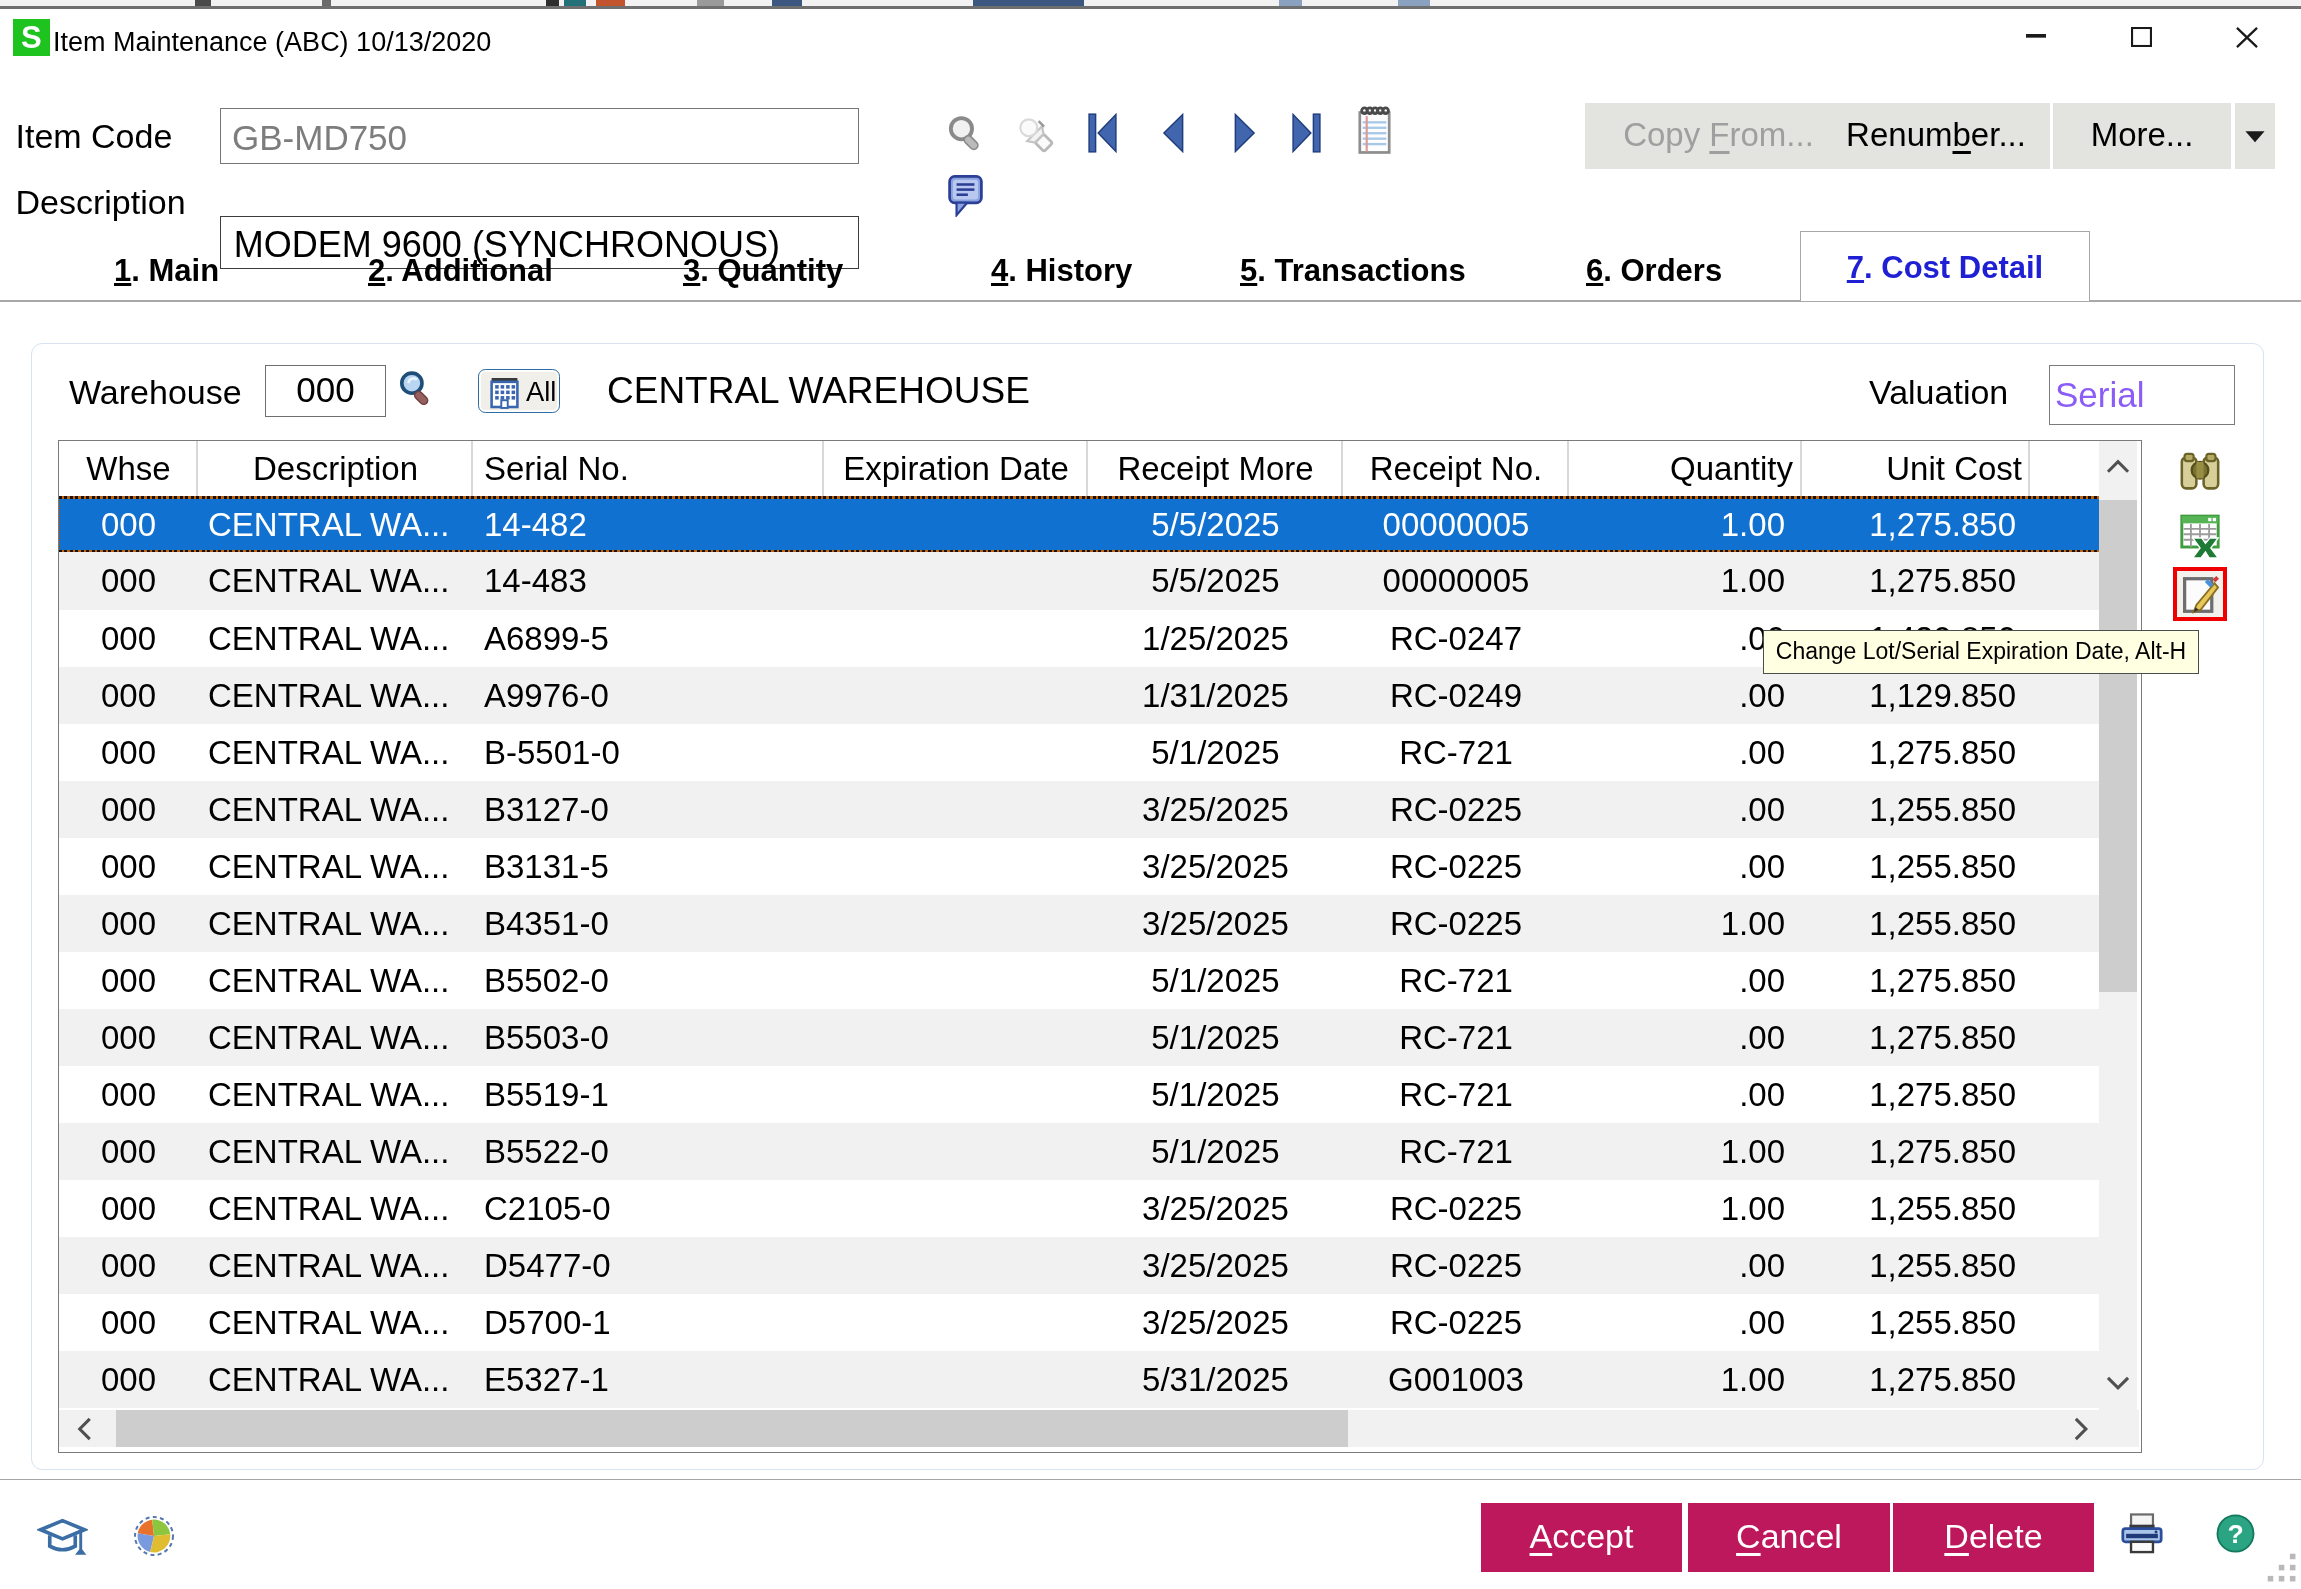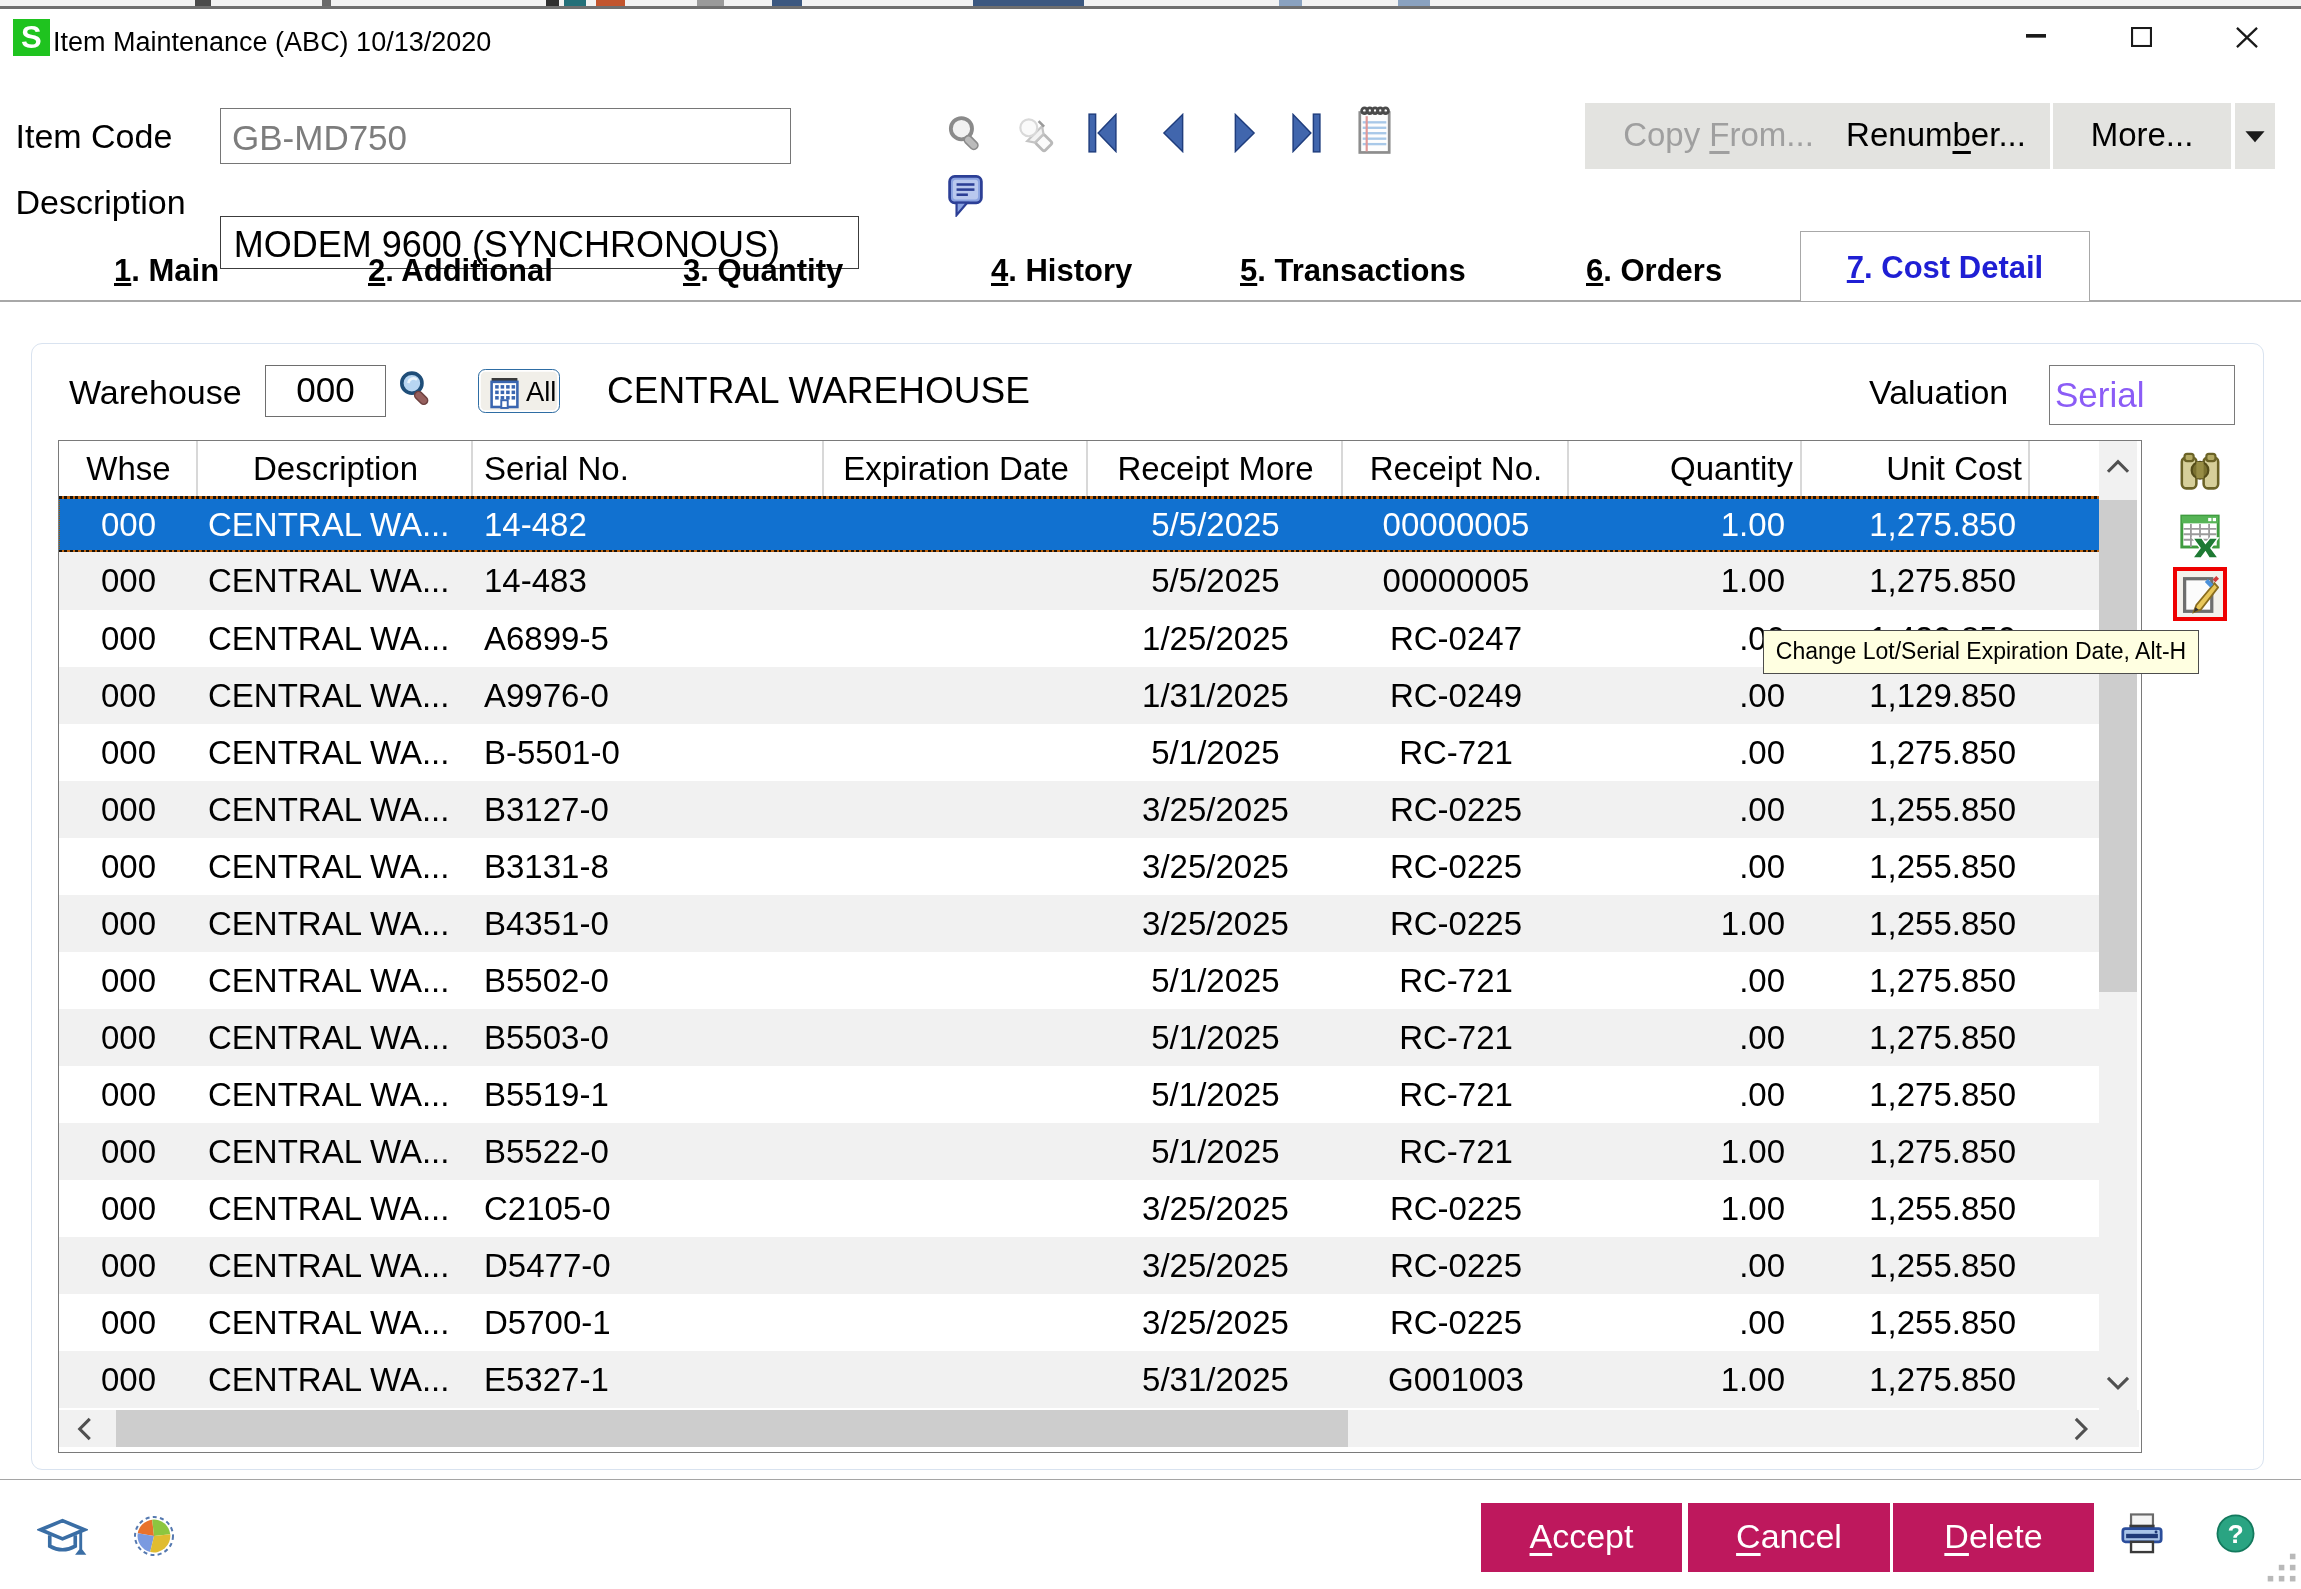--- a/index.html
+++ b/index.html
@@ -12,21 +12,21 @@
 #stripline { left:0; top:6.4px; width:2302px; height:2.7px; background:#6f6f6f; }
 
 
 #appicon { left:12.8px; top:19px; width:37px; height:37px; background:#1fc31f;
   color:#fff; font-weight:bold; font-size:31px; text-align:center; line-height:37px; }
 #title { left:53px; top:26.5px; font-size:27px; color:#000; }
 
 
 .lbl { font-size:34px; color:#000; }
 .inp { background:#fff; }
-#in-itemcode { left:220px; top:108px; width:571px; height:56px; border:1.8px solid #767676; }
+#in-itemcode { left:220px; top:108px; width:639px; height:56px; border:1.8px solid #767676; }
 #in-itemcode span { position:absolute; left:11px; top:9.1px; font-size:35px; color:#7d7d7d; }
 #in-desc { left:220px; top:174px; width:639px; height:53px; border:1.8px solid #3c3c3c;margin-top:42px; }
 #in-desc span { position:absolute; left:12.8px; top:7.3px; font-size:36px; color:#000; }
 
 
 .tbtn { background:#e3e3e0; font-size:33px; text-align:center; }
 .tbtn u, .gbtn u { text-underline-offset:4.6px; }
 
 
 .tab { font-size:31px; font-weight:bold; color:#000; white-space:nowrap; }
@@ -302,21 +302,21 @@
       <span class="c2">CENTRAL WA...</span>
       <span class="c3">B3127-0</span>
       <span class="c5">3/25/2025</span>
       <span class="c6">RC-0225</span>
       <span class="c7">.00</span>
       <span class="c8">1,255.850</span>
     </div>
 <div class="row even" style="top:397px;height:58px">
       <span class="c1">000</span>
       <span class="c2">CENTRAL WA...</span>
-      <span class="c3">B3131-8</span>
+      <span class="c3">B3131-5</span>
       <span class="c5">3/25/2025</span>
       <span class="c6">RC-0225</span>
       <span class="c7">.00</span>
       <span class="c8">1,255.850</span>
     </div>
 <div class="row odd" style="top:454px;height:57px">
       <span class="c1">000</span>
       <span class="c2">CENTRAL WA...</span>
       <span class="c3">B4351-0</span>
       <span class="c5">3/25/2025</span>

